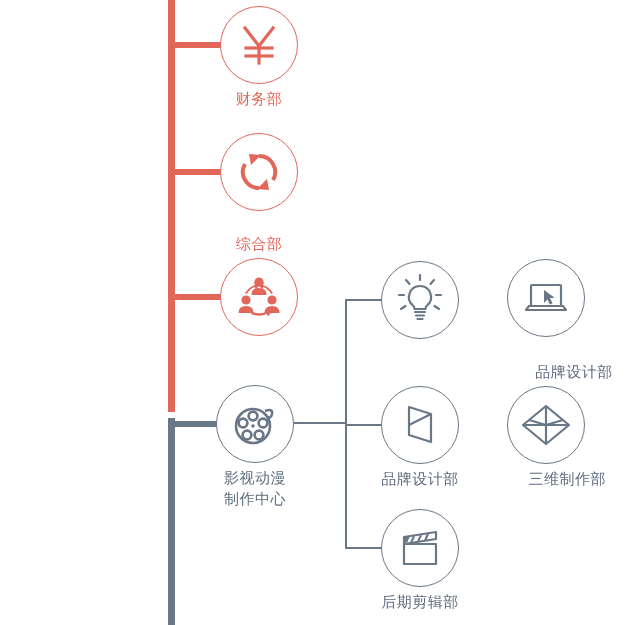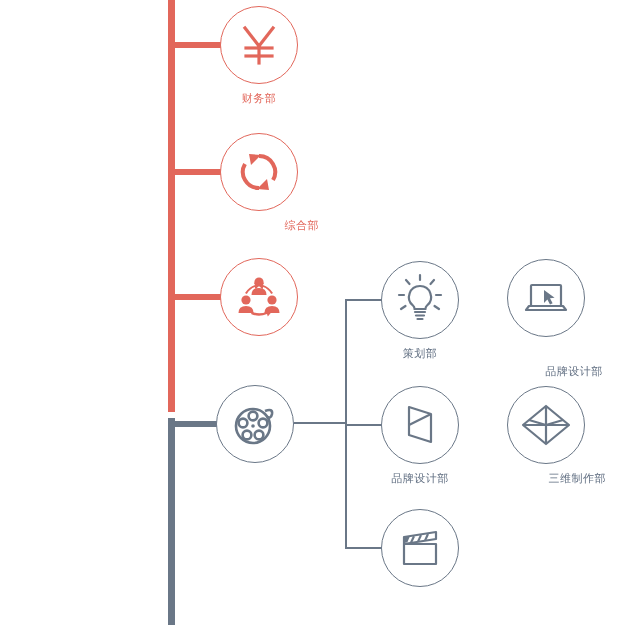--- a/index.html
+++ b/index.html
@@ -13,21 +13,21 @@
   #org-chart{
     position:absolute;left:0;top:0;width:631px;height:625px;
   }
   .node{position:absolute;}
   .node-circle{
     position:absolute;border-radius:50%;box-sizing:border-box;
     background:#ffffff;
   }
   .node-label{
     position:absolute;text-align:center;
-    font-size:11px;line-height:21px;
+    font-size:15px;line-height:21px;
     white-space:pre-line;
     letter-spacing:0.5px;
   }
   .red-stroke{border:1.6px solid #e2675b;}
   .slate-stroke{border:1.6px solid #6a7787;}
   .red-text{color:#e2675b;}
   .slate-text{color:#5f6d80;}
   svg.icon{position:absolute;overflow:visible;}
   .line{position:absolute;}
 </style>
@@ -73,21 +73,21 @@
     <div class="node-circle red-stroke" style="left:0;top:0;width:78px;height:78px;"></div>
     <svg class="icon" viewBox="0 0 60 60" style="left:9px;top:9px;width:60px;height:60px;">
       <g fill="none" stroke="#e2675b" stroke-width="4" stroke-linecap="butt">
         <path d="M30 14 A16 16 0 0 1 44 38"></path>
         <path d="M30 46 A16 16 0 0 1 16 22"></path>
       </g>
       <polygon points="20,12 32,13 22,23" fill="#e2675b"></polygon>
       <polygon points="40,48 28,47 38,37" fill="#e2675b"></polygon>
     </svg>
   </div>
-  <div class="node-label red-text" style="left:199px;top:215px;width:120px;text-align:right;">综合部</div>
+  <div class="node-label red-text" style="left:199px;top:233px;width:120px;">综合部</div>
 
   <div class="node" style="left:220px;top:258px;width:78px;height:78px;">
     <div class="node-circle red-stroke" style="left:0;top:0;width:78px;height:78px;"></div>
     <svg class="icon" viewBox="0 0 60 60" style="left:9px;top:9px;width:60px;height:60px;">
       <g fill="#e2675b">
 
         <circle cx="30" cy="15" r="4.6"></circle>
         <path d="M22.5 28 q0 -7 7.5 -7 q7.5 0 7.5 7 z"></path>
 
         <circle cx="17" cy="33" r="4.6"></circle>
@@ -111,40 +111,41 @@
         <circle cx="28" cy="22" r="4.4"></circle>
         <circle cx="38" cy="29" r="4.4"></circle>
         <circle cx="34" cy="41" r="4.4"></circle>
         <circle cx="22" cy="41" r="4.4"></circle>
         <circle cx="18" cy="29" r="4.4"></circle>
         <path d="M40 17 q8 -3 7 3 q-1 5 -5 3"></path>
       </g>
       <circle cx="28" cy="32" r="1.8" fill="#6a7787"></circle>
     </svg>
   </div>
+  <div class="node-label slate-text" style="left:195px;top:467px;width:120px;">影视动漫
+制作中心</div>
 
   <div class="node" style="left:381px;top:261px;width:78px;height:78px;">
     <div class="node-circle slate-stroke" style="left:0;top:0;width:78px;height:78px;"></div>
     <svg class="icon" viewBox="0 0 60 60" style="left:9px;top:9px;width:60px;height:60px;">
       <g fill="none" stroke="#6a7787" stroke-width="2.2" stroke-linecap="round">
         <path d="M30 16 a11 11 0 0 1 7 19.5 q-1.4 1.2 -1.6 3.5 h-10.8 q-0.2 -2.3 -1.6 -3.5 a11 11 0 0 1 7 -19.5 z"></path>
         <line x1="25" y1="42" x2="35" y2="42"></line>
         <line x1="26" y1="45.5" x2="34" y2="45.5"></line>
         <line x1="27.5" y1="49" x2="32.5" y2="49"></line>
         <line x1="30" y1="5" x2="30" y2="10"></line>
         <line x1="16" y1="10" x2="19.5" y2="14"></line>
         <line x1="44" y1="10" x2="40.5" y2="14"></line>
         <line x1="9" y1="25" x2="14" y2="25"></line>
         <line x1="51" y1="25" x2="46" y2="25"></line>
         <line x1="11" y1="39" x2="15.5" y2="36"></line>
         <line x1="49" y1="39" x2="44.5" y2="36"></line>
       </g>
     </svg>
   </div>
-  <div class="node-label slate-text" style="left:360px;top:343px;width:120px;">策划部</div>
 
   <div class="node" style="left:507px;top:259px;width:78px;height:78px;">
     <div class="node-circle slate-stroke" style="left:0;top:0;width:78px;height:78px;"></div>
     <svg class="icon" viewBox="0 0 60 60" style="left:9px;top:9px;width:60px;height:60px;">
       <g fill="none" stroke="#6a7787" stroke-width="2.2" stroke-linejoin="round">
         <rect x="15" y="17" width="30" height="21" rx="1"></rect>
         <path d="M10 42 h40 l-3 -4 h-34 z"></path>
       </g>
       <path d="M28 22 l0 13 l3.4 -3.6 l2.6 5.2 l2.6 -1.3 l-2.6 -5 l4.6 -0.6 z" fill="#6a7787"></path>
     </svg>
@@ -181,14 +182,15 @@
       <g fill="none" stroke="#6a7787" stroke-width="2.2" stroke-linejoin="round">
         <rect x="14" y="26" width="32" height="20"></rect>
         <path d="M14 26 L14 19 L46 14 L46 21 Z"></path>
         <path d="M24 18.2 L21 24.6"></path>
         <path d="M31 17.1 L28 23.6"></path>
         <path d="M38 16 L35 22.6"></path>
       </g>
       <path d="M14 19 L20 18.1 L17.4 24.3 L14 24.9 Z" fill="#6a7787"></path>
     </svg>
   </div>
+  <div class="node-label slate-text" style="left:360px;top:591px;width:120px;">后期剪辑部</div>
 
 </div>
 
 </body></html>

